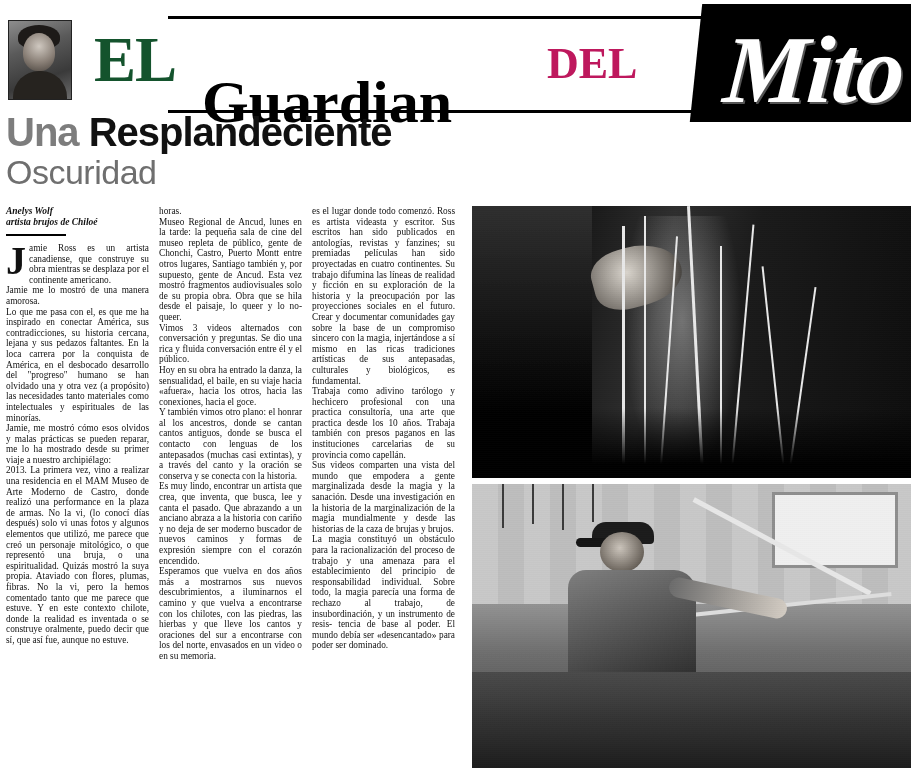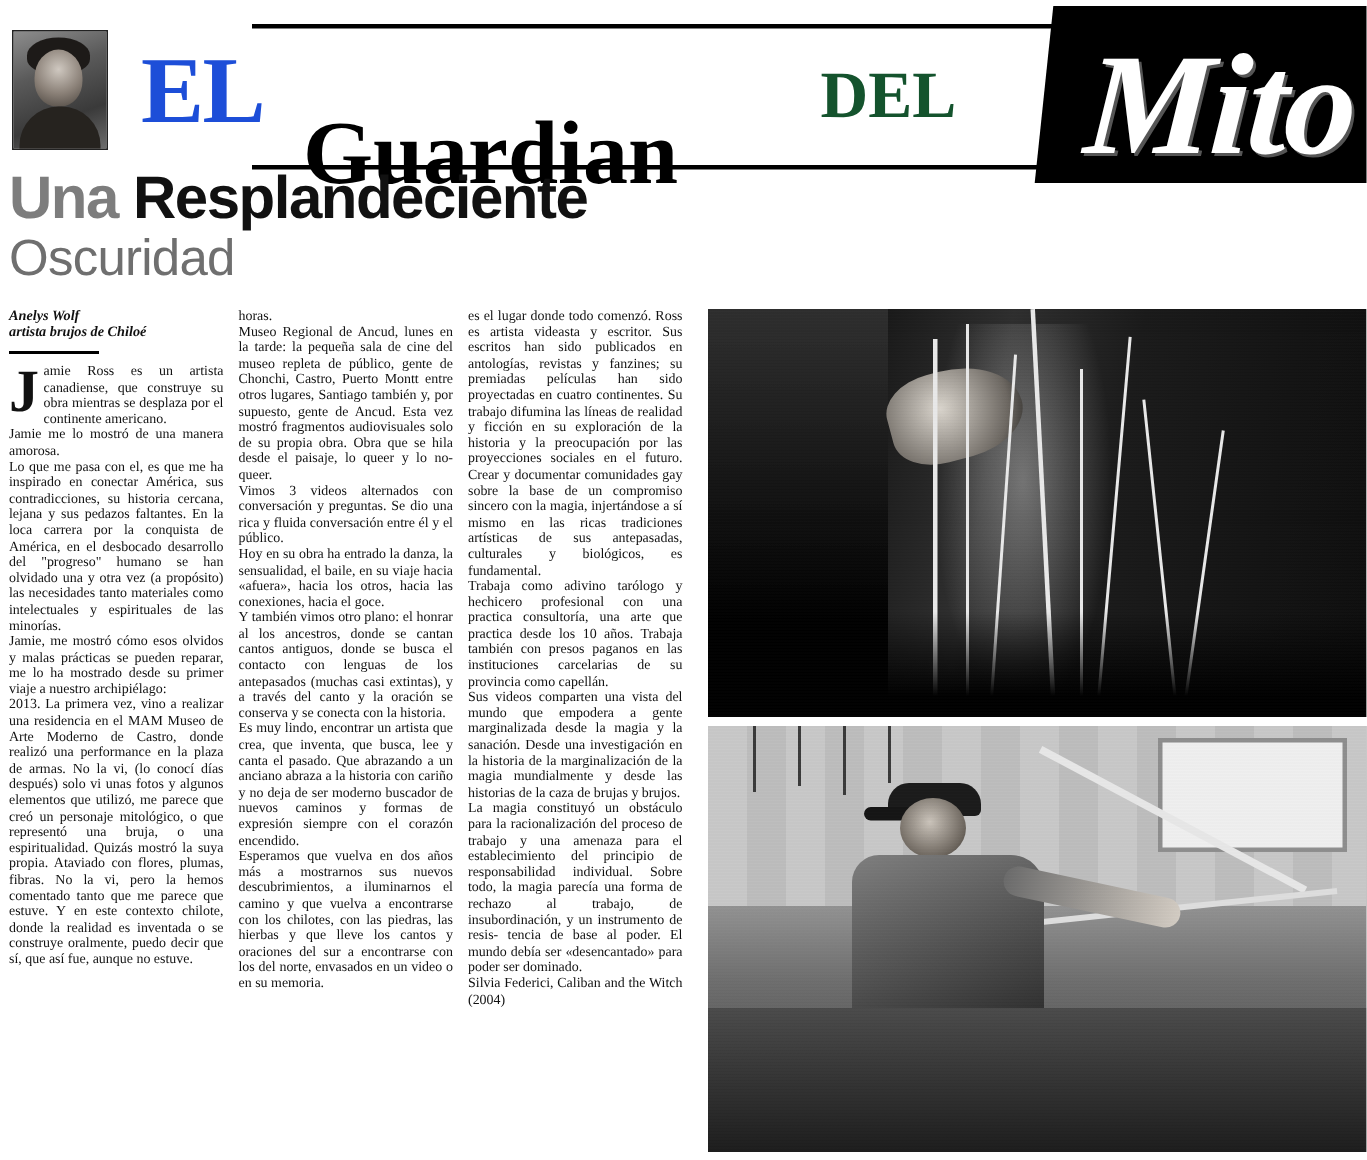--- a/index.html
+++ b/index.html
@@ -10,24 +10,24 @@
   .masthead{position:relative;height:112px;}
   .author-photo{position:absolute;left:8px;top:20px;width:62px;height:78px;border:1px solid #222;
     background:linear-gradient(160deg,#8d8d8d 0%,#5a5a5a 35%,#3a3a3a 70%,#6c6c6c 100%);overflow:hidden;}
   .author-photo .face{position:absolute;left:14px;top:12px;width:32px;height:38px;border-radius:50% 50% 45% 45%;
     background:radial-gradient(circle at 50% 35%,#cfc8c0 0%,#8a8077 55%,#4a443e 100%);}
   .author-photo .hair{position:absolute;left:9px;top:4px;width:42px;height:24px;border-radius:50% 50% 40% 40%;background:#1d1a18;}
   .author-photo .body{position:absolute;left:4px;top:50px;width:54px;height:30px;border-radius:26px 26px 0 0;background:#26231f;}
 
   .mast-title{position:absolute;left:84px;top:10px;width:820px;height:100px;}
   .mast-el{position:absolute;left:10px;top:14px;font-family:"Liberation Serif",serif;font-weight:bold;
-    font-size:63px;letter-spacing:-1px;color:#1d4ed8;}
+    font-size:63px;letter-spacing:-1px;color:#14532d;}
   .mast-guardian{position:absolute;left:118px;top:16px;font-family:"Liberation Serif",serif;font-weight:bold;
     font-size:60px;color:#000;margin-top:42px;}
-  .mast-del{position:absolute;left:463px;top:28px;font-family:"Liberation Serif",serif;font-weight:bold;font-size:44px;color:#14532d;}
+  .mast-del{position:absolute;left:463px;top:28px;font-family:"Liberation Serif",serif;font-weight:bold;font-size:44px;color:#be185d;}
   .mast-rule{position:absolute;left:84px;top:6px;width:560px;height:3px;background:#000;}
   .mast-rule2{position:absolute;left:84px;top:100px;width:560px;height:3px;background:#000;}
   .mast-black{position:absolute;left:612px;top:-6px;width:299px;height:118px;background:#000;
     transform:skewX(-6deg);}
   .mast-mito{position:absolute;left:640px;top:4px;font-family:"Liberation Serif",serif;font-style:italic;
     font-weight:bold;font-size:96px;color:#fff;transform:skewX(-4deg);letter-spacing:-2px;
     text-shadow:2px 2px 0 #555;}
 
   
   .headline{position:absolute;left:6px;top:112px;width:640px;}
@@ -148,21 +148,20 @@
       <p class="p">Y también vimos otro plano: el honrar al los ancestros, donde se cantan cantos antiguos, donde se busca el contacto con lenguas de los antepasados (muchas casi extintas), y a través del canto y la oración se conserva y se conecta con la historia.</p>
       <p class="p">Es muy lindo, encontrar un artista que crea, que inventa, que busca, lee y canta el pasado. Que abrazando a un anciano abraza a la historia con cariño y no deja de ser moderno buscador de nuevos caminos y formas de expresión siempre con el corazón encendido.</p>
       <p class="p">Esperamos que vuelva en dos años más a mostrarnos sus nuevos descubrimientos, a iluminarnos el camino y que vuelva a encontrarse con los chilotes, con las piedras, las hierbas y que lleve los cantos y oraciones del sur a encontrarse con los del norte, envasados en un video o en su memoria.</p>
     </div>
 
     <div class="col col3">
       <p class="p">es el lugar donde todo comenzó. Ross es artista videasta y escritor. Sus escritos han sido publicados en antologías, revistas y fanzines; su premiadas películas han sido proyectadas en cuatro continentes. Su trabajo difumina las líneas de realidad y ficción en su exploración de la historia y la preocupación por las proyecciones sociales en el futuro. Crear y documentar comunidades gay sobre la base de un compromiso sincero con la magia, injertándose a sí mismo en las ricas tradiciones artísticas de sus antepasadas, culturales y biológicos, es fundamental.</p>
       <p class="p">Trabaja como adivino tarólogo y hechicero profesional con una practica consultoría, una arte que practica desde los 10 años. Trabaja también con presos paganos en las instituciones carcelarias de su provincia como capellán.</p>
       <p class="p">Sus videos comparten una vista del mundo que empodera a gente marginalizada desde la magia y la sanación. Desde una investigación en la historia de la marginalización de la magia mundialmente y desde las historias de la caza de brujas y brujos.</p>
       <p class="p">La magia constituyó un obstáculo para la racionalización del proceso de trabajo y una amenaza para el establecimiento del principio de responsabilidad individual. Sobre todo, la magia parecía una forma de rechazo al trabajo, de insubordinación, y un instrumento de resis- tencia de base al poder. El mundo debía ser «desencantado» para poder ser dominado.</p>
-      <p class="p">Silvia Federici, Caliban and the Witch (2004)</p>
     </div>
   </div>
 
   <div class="photo photo1">
     <div class="p1-bg"></div>
     <div class="p1-wall"></div>
     <div class="p1-light"></div>
     <div class="p1-hand"></div>
     <div class="branch" style="left:150px;top:20px;width:3px;height:250px;"></div>
     <div class="branch" style="left:172px;top:10px;width:2px;height:260px;"></div>

